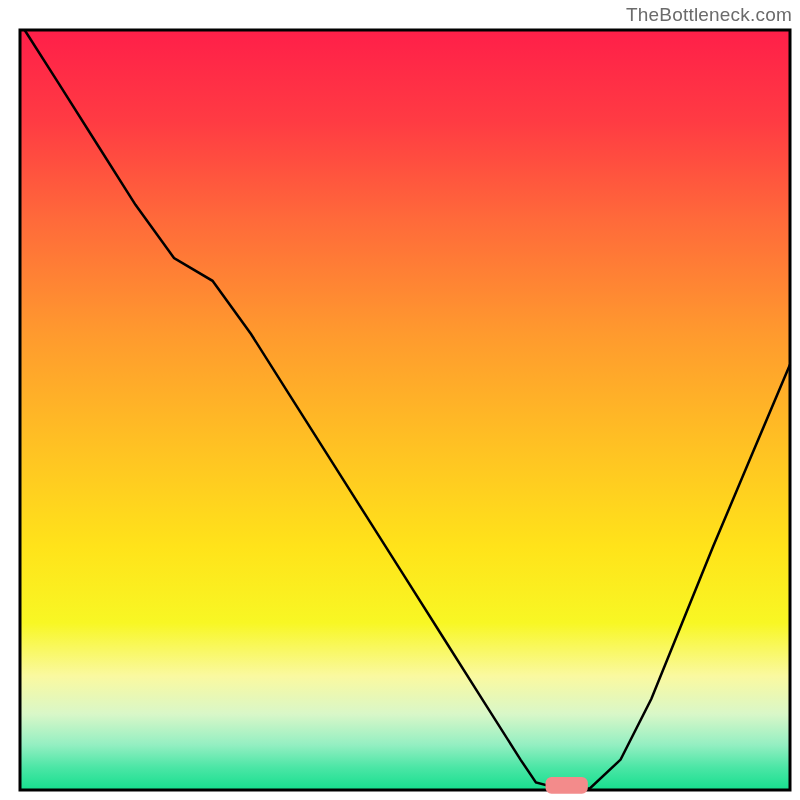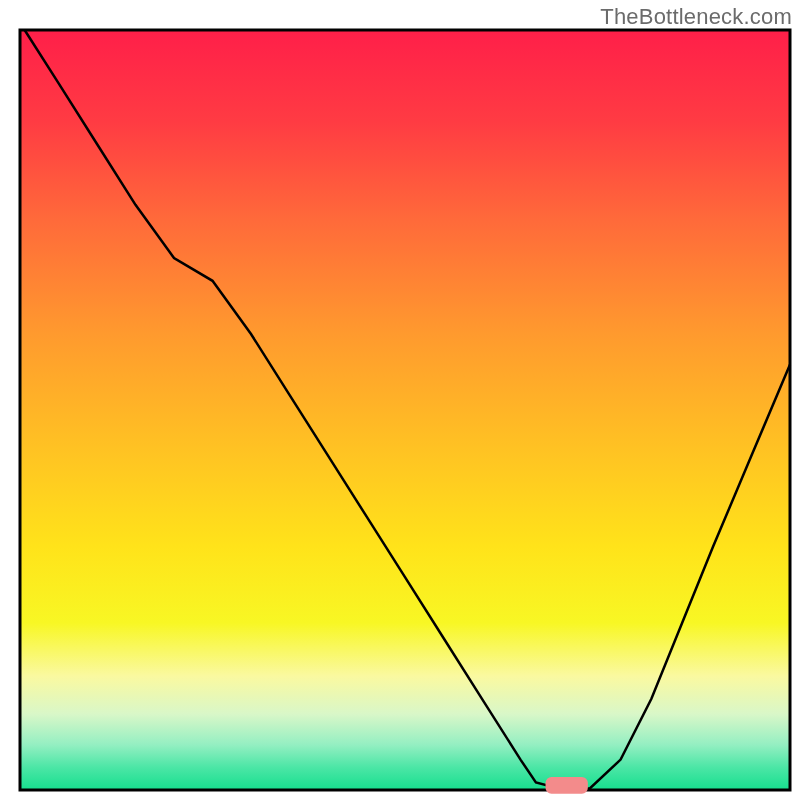--- a/index.html
+++ b/index.html
@@ -13,21 +13,21 @@
   .chart-container {
     position: relative;
     width: 800px;
     height: 800px;
   }
   .watermark {
     position: absolute;
     top: 4px;
     right: 8px;
     color: #6b6b6b;
-    font-size: 22px;
+    font-size: 19px;
     font-weight: 400;
     letter-spacing: 0.2px;
     z-index: 10;
   }
   svg {
     display: block;
   }
 </style>
 </head>
 <body>

